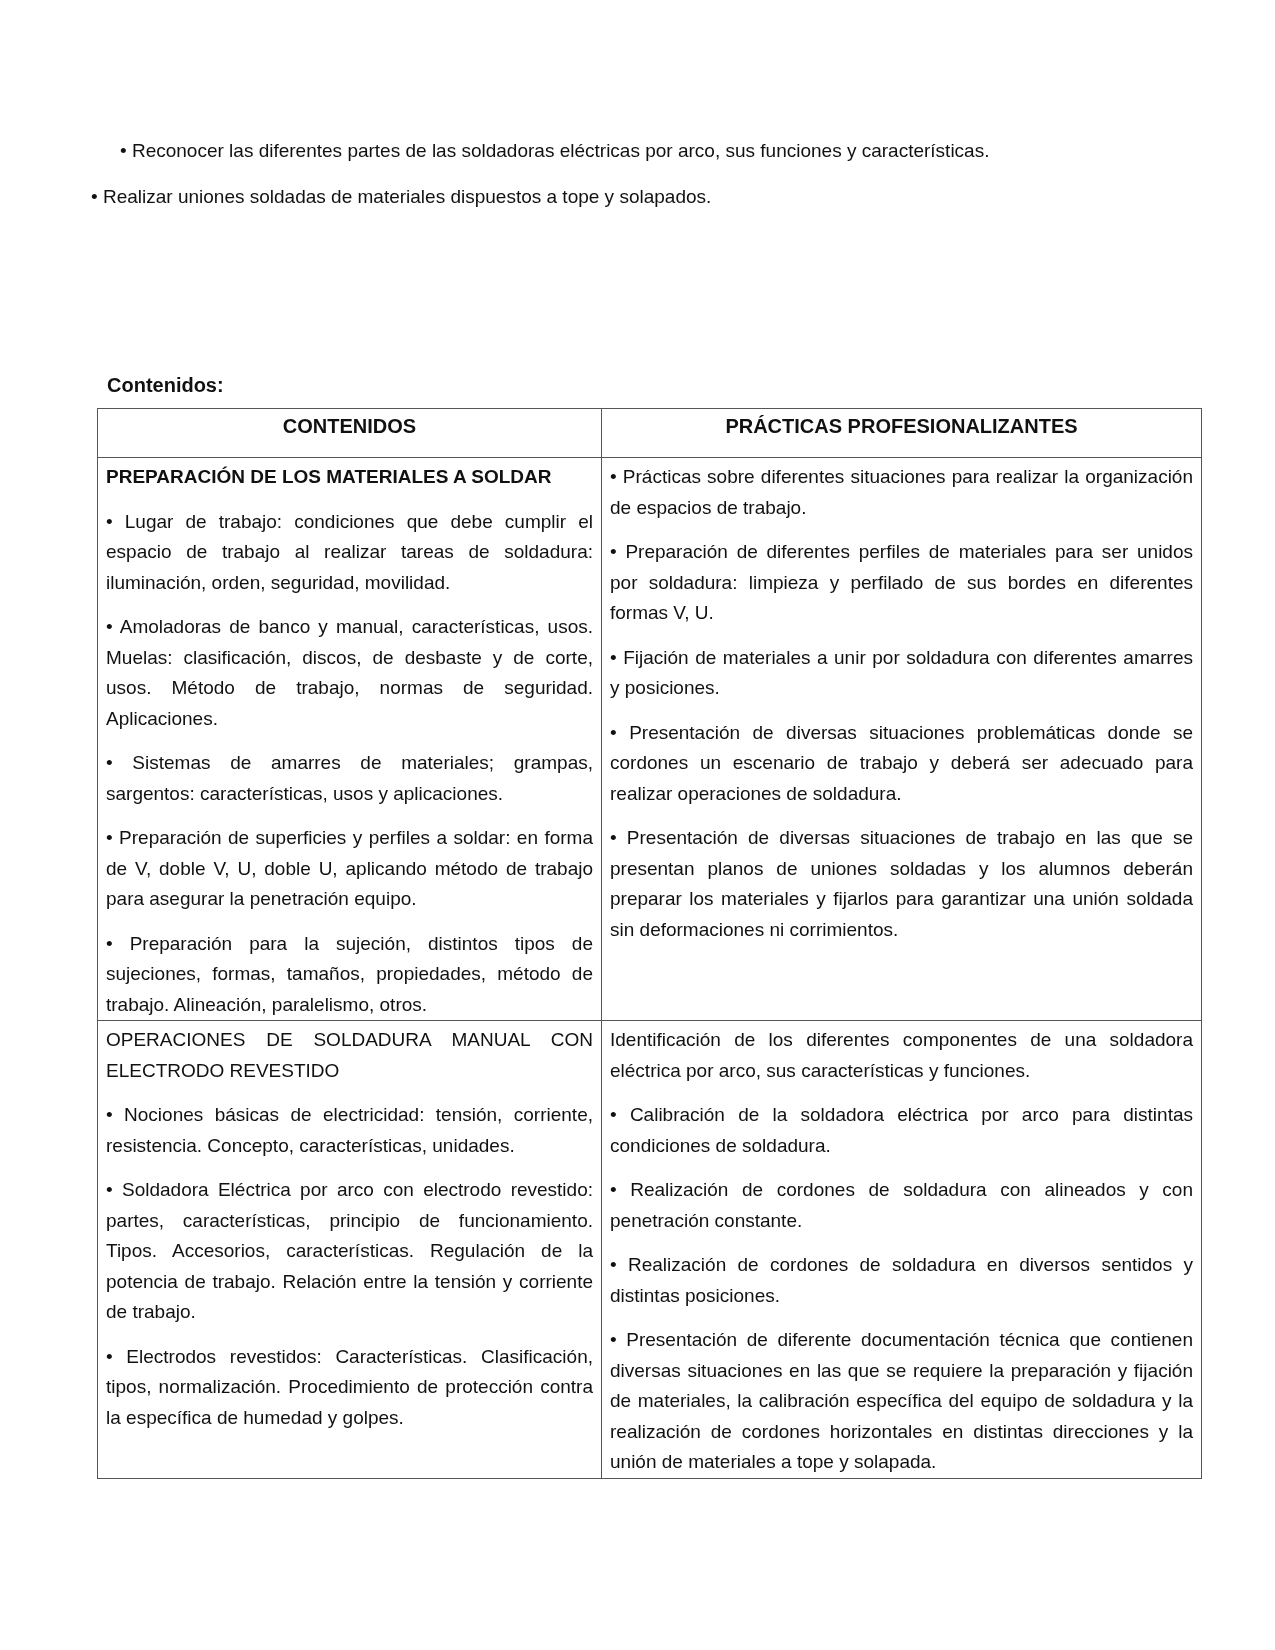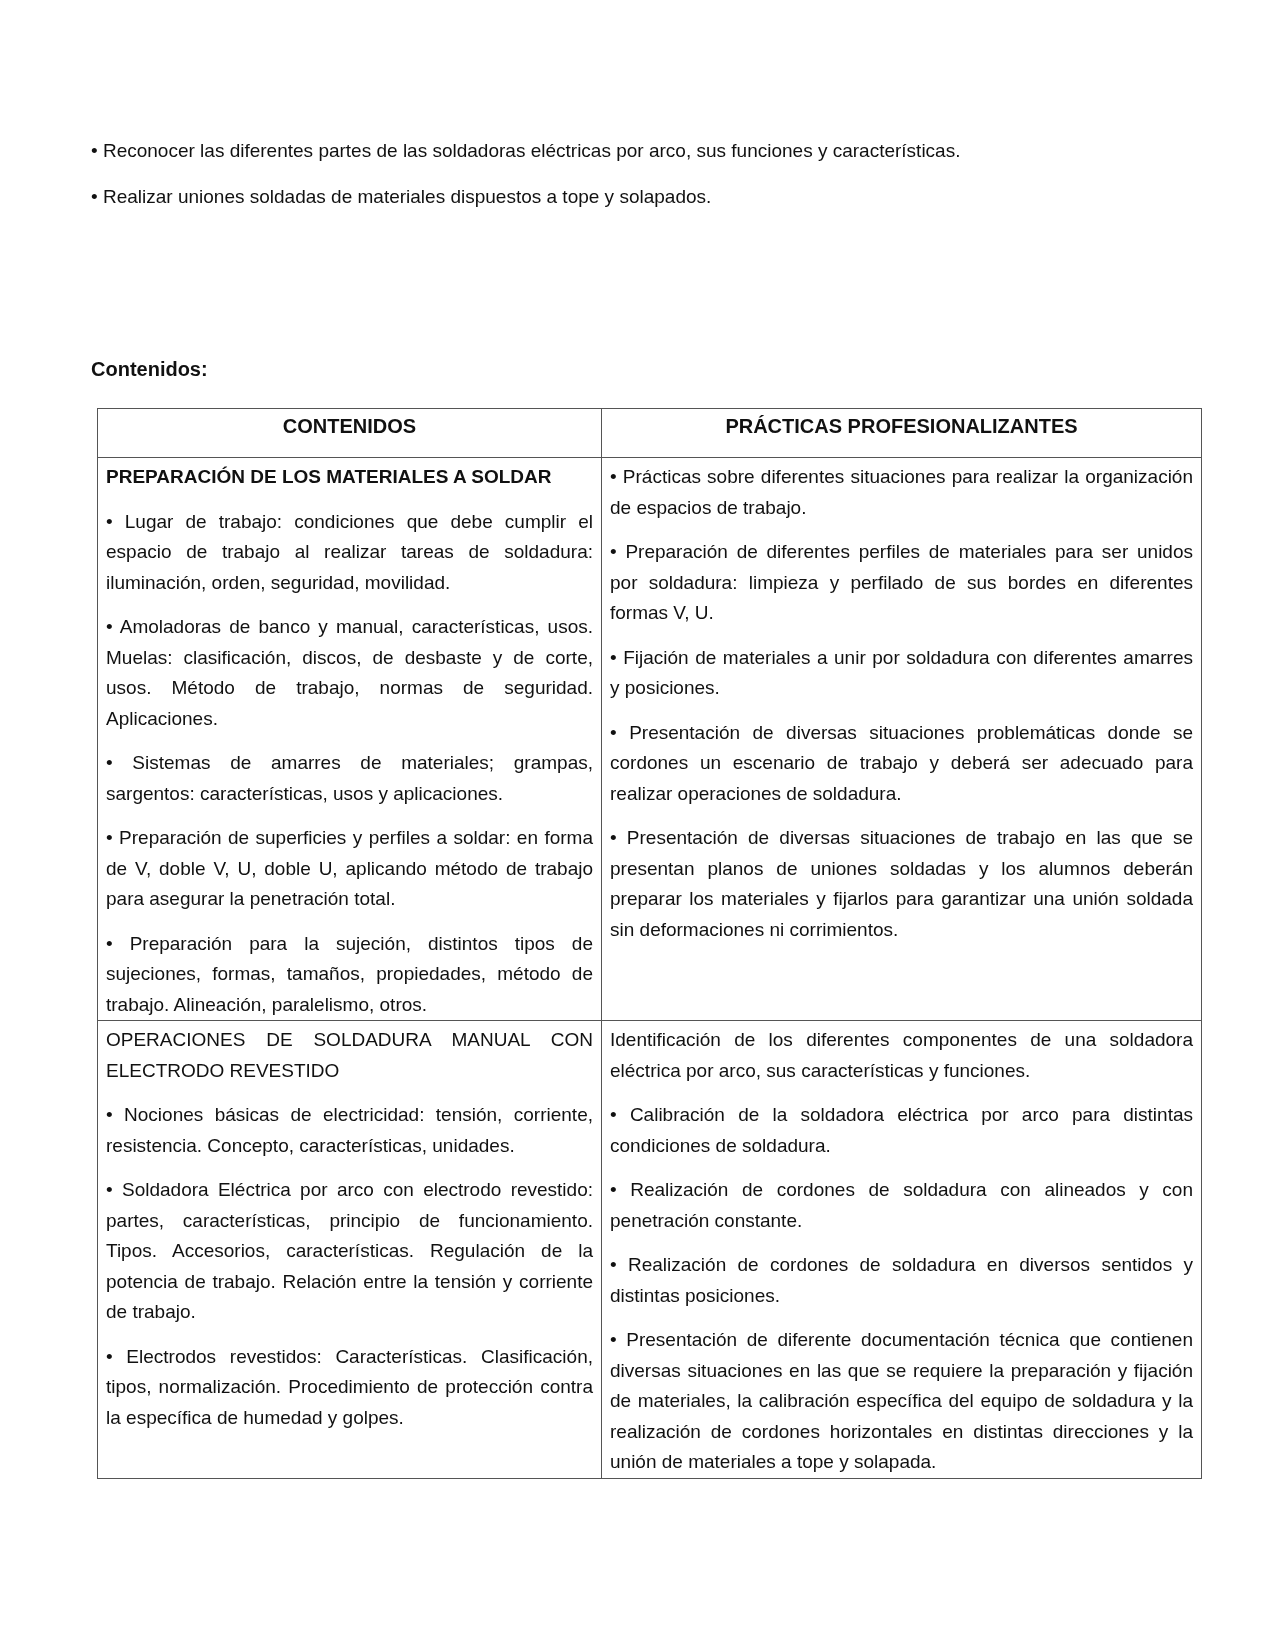--- a/index.html
+++ b/index.html
@@ -6,27 +6,27 @@
   body {
     width: 1275px; height: 1650px; position: relative; overflow: hidden;
     font-family: "Liberation Sans", "DejaVu Sans", sans-serif;
     color: #111111;
   }
   .page { position: absolute; left: 0; top: 0; width: 1275px; height: 1650px; }
   .obj {
     position: absolute; left: 91px; width: 1150px;
     font-size: 19px; line-height: 30px; margin: 0;
   }
-  .obj1 { top: 136px; }
+  .obj1 { top: 136px; margin-left: 29px; }
   .obj2 { top: 182px; }
   .obj3 { top: 227px; left: 95px; }
   .obj4 { top: 272px; }
   .heading {
     position: absolute; left: 91px; top: 355px;
-    font-size: 20px; font-weight: bold; margin: 0; line-height: 28px;
+    font-size: 20px; font-weight: bold; margin: 16px; line-height: 28px;
   }
   table.curr {
     position: absolute; left: 97px; top: 408px;
     width: 1104px; border-collapse: collapse; table-layout: fixed;
   }
   table.curr td, table.curr th {
     border: 1.5px solid #555555; vertical-align: top;
     padding: 0 8px; font-size: 19px; line-height: 30.5px;
   }
   table.curr th {
@@ -62,21 +62,21 @@
         <th>PRÁCTICAS PROFESIONALIZANTES</th>
       </tr>
     </thead>
     <tbody>
       <tr class="row1">
         <td>
           <p class="cell-title">PREPARACIÓN DE LOS MATERIALES A SOLDAR</p>
           <p class="item">• Lugar de trabajo: condiciones que debe cumplir el espacio de trabajo al realizar tareas de soldadura: iluminación, orden, seguridad, movilidad.</p>
           <p class="item">• Amoladoras de banco y manual, características, usos. Muelas: clasificación, discos, de desbaste y de corte, usos. Método de trabajo, normas de seguridad. Aplicaciones.</p>
           <p class="item">• Sistemas de amarres de materiales; grampas, sargentos: características, usos y aplicaciones.</p>
-          <p class="item">• Preparación de superficies y perfiles a soldar: en forma de V, doble V, U, doble U, aplicando método de trabajo para asegurar la penetración total.</p>
+          <p class="item">• Preparación de superficies y perfiles a soldar: en forma de V, doble V, U, doble U, aplicando método de trabajo para asegurar la penetración equipo.</p>
           <p class="item">• Preparación para la sujeción, distintos tipos de sujeciones, formas, tamaños, propiedades, método de trabajo. Alineación, paralelismo, otros.</p>
         </td>
         <td>
           <p class="item first">• Prácticas sobre diferentes situaciones para realizar la organización de espacios de trabajo.</p>
           <p class="item">• Preparación de diferentes perfiles de materiales para ser unidos por soldadura: limpieza y perfilado de sus bordes en diferentes formas V, U.</p>
           <p class="item">• Fijación de materiales a unir por soldadura con diferentes amarres y posiciones.</p>
           <p class="item">• Presentación de diversas situaciones problemáticas donde se cordones un escenario de trabajo y deberá ser adecuado para realizar operaciones de soldadura.</p>
           <p class="item">• Presentación de diversas situaciones de trabajo en las que se presentan planos de uniones soldadas y los alumnos deberán preparar los materiales y fijarlos para garantizar una unión soldada sin deformaciones ni corrimientos.</p>
         </td>
       </tr>

